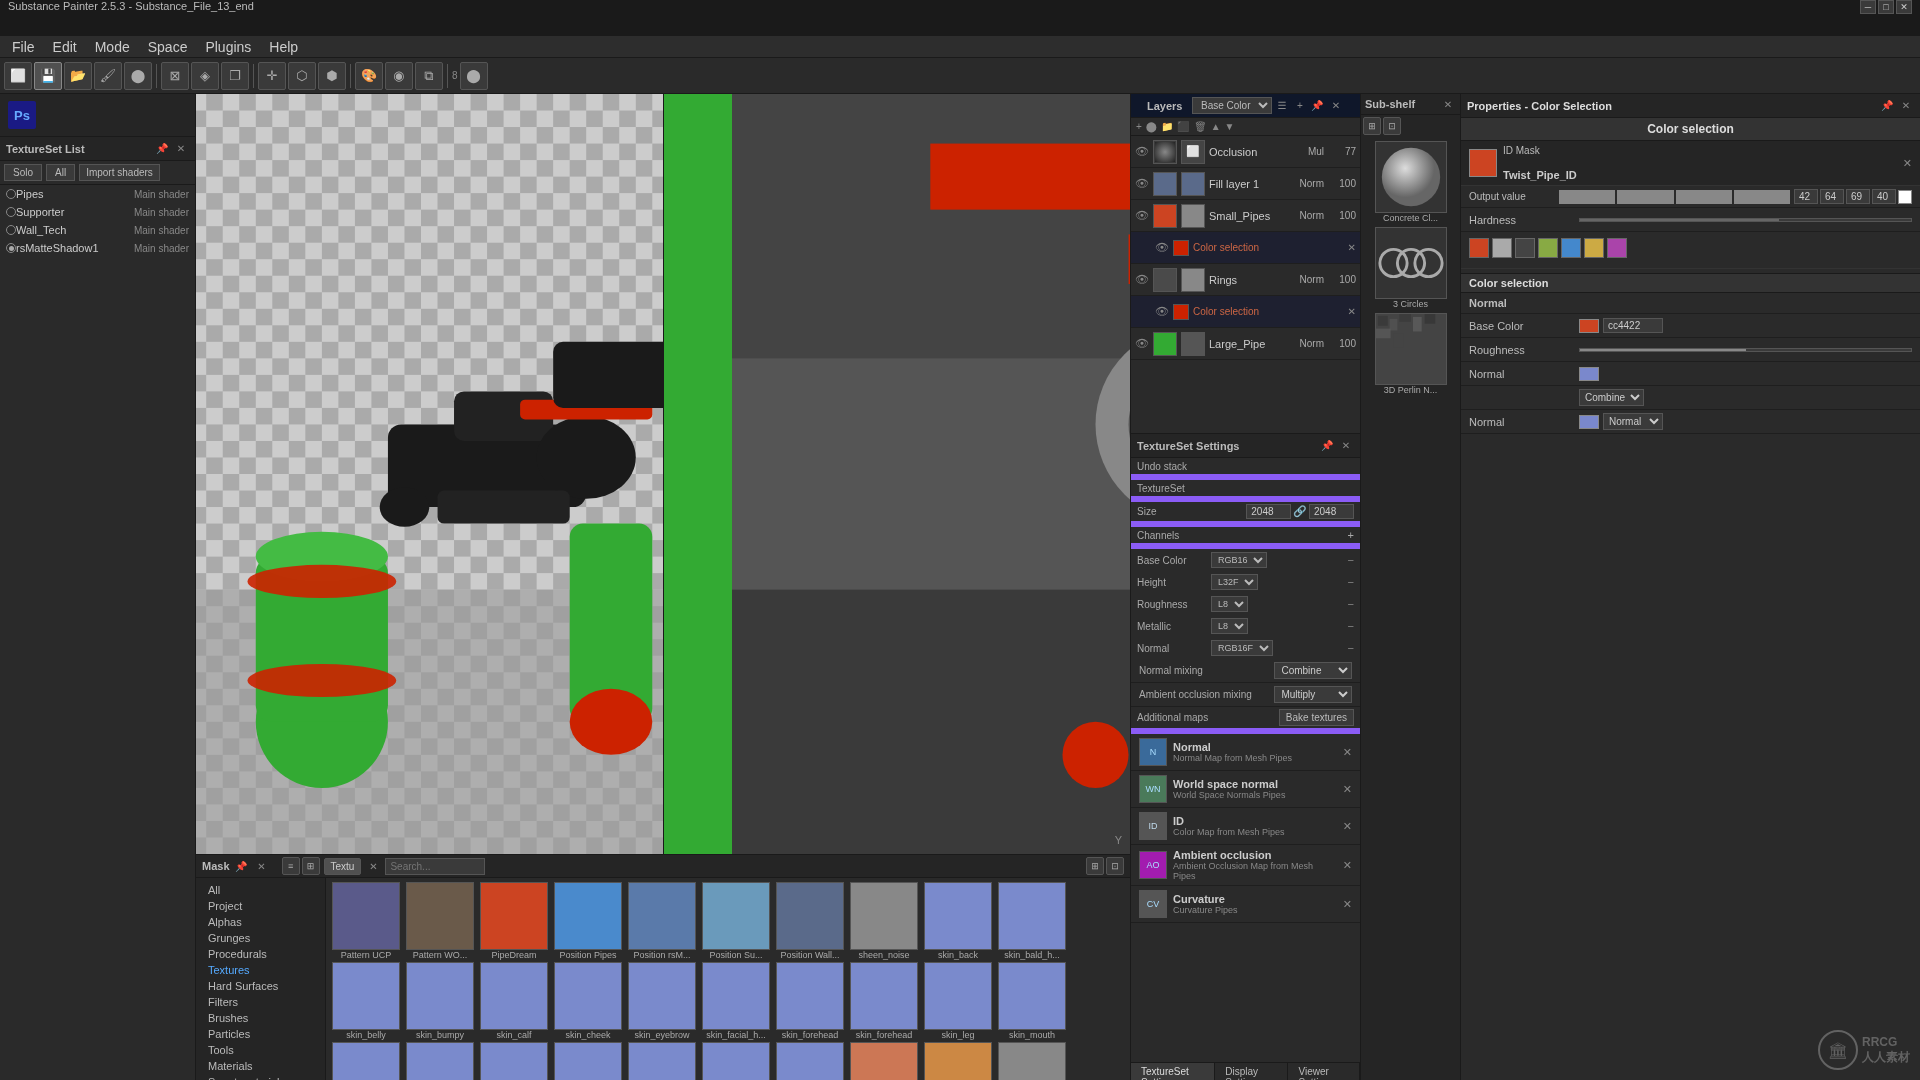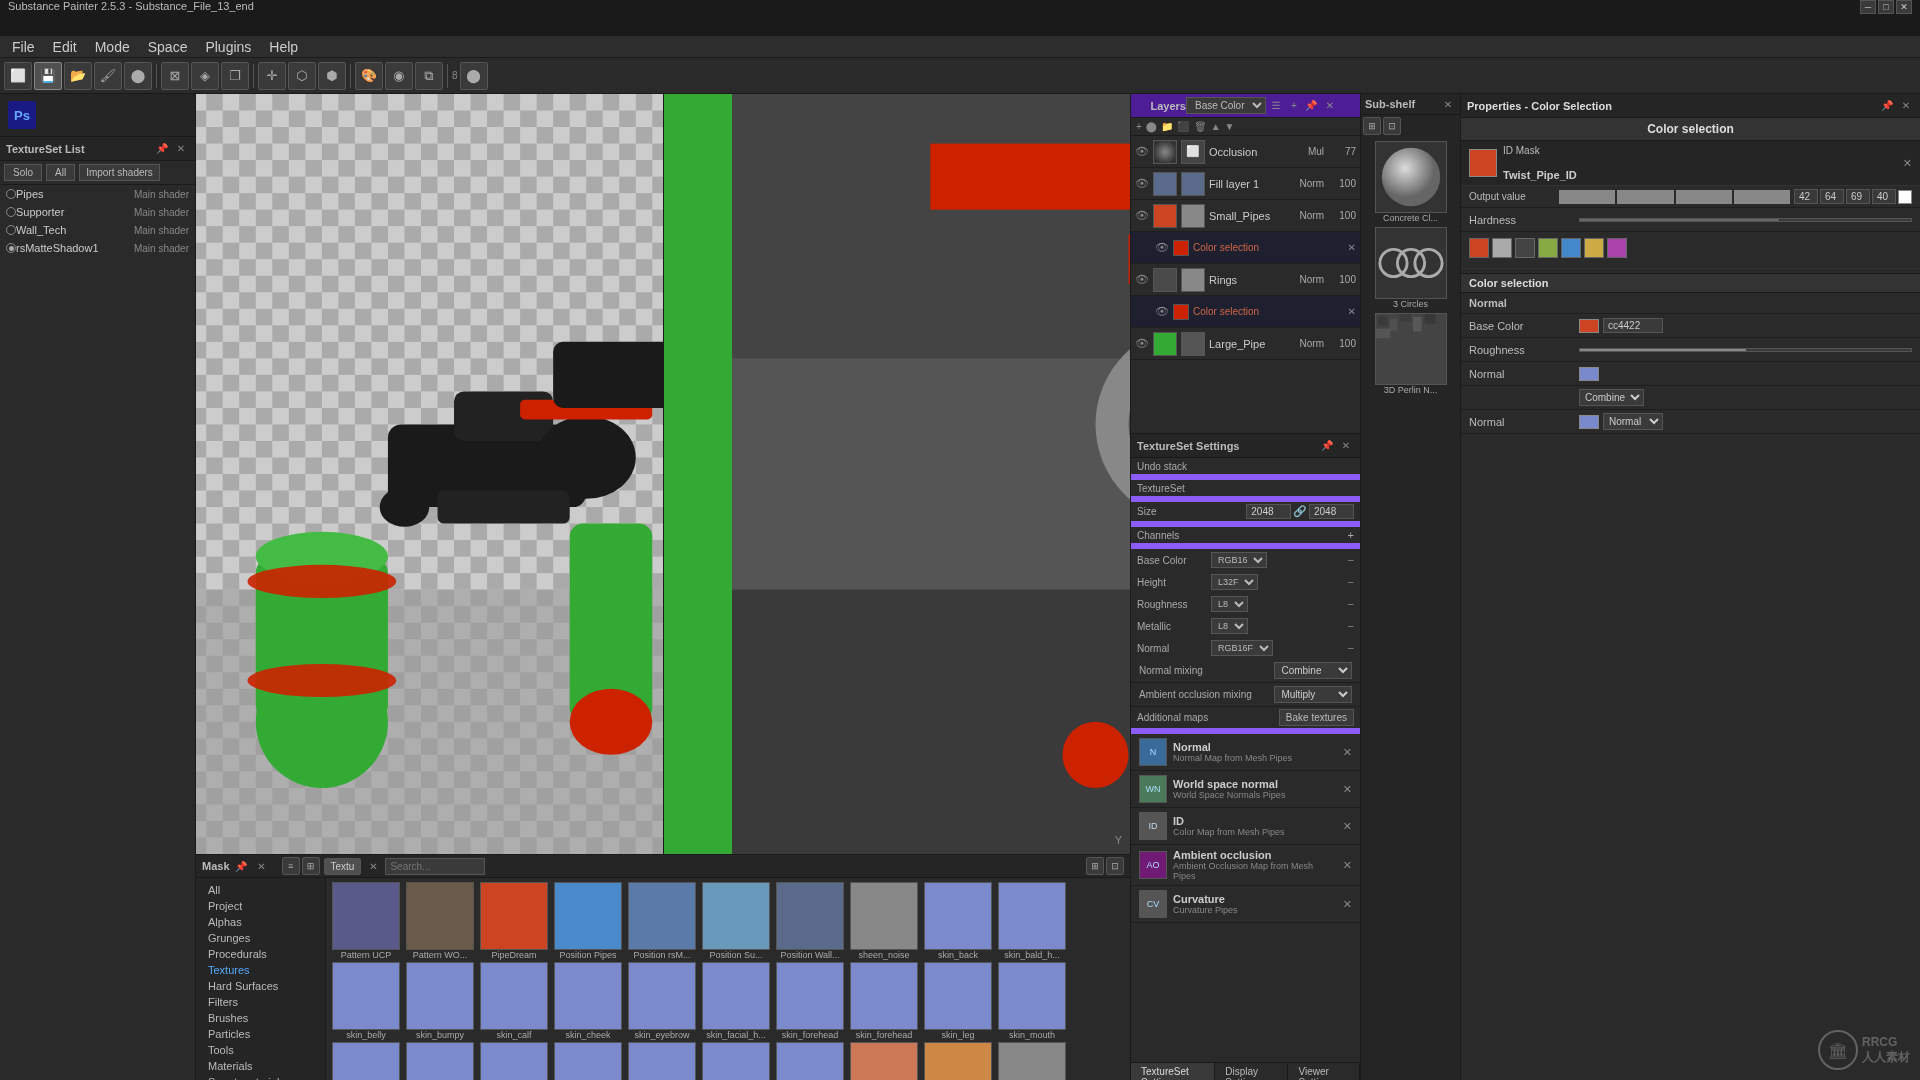--- a/index.html
+++ b/index.html
@@ -57,21 +57,21 @@
     #shelf-nav { width: 130px; background: #252525; border-right: 1px solid #1a1a1a; padding: 4px; }
     .shelf-nav-item { padding: 2px 8px; color: #bbb; cursor: pointer; font-size: 11px; }
     .shelf-nav-item.active { color: #5af; }
     #shelf-items { flex: 1; overflow-x: auto; overflow-y: hidden; display: flex; flex-wrap: wrap; align-content: flex-start; padding: 4px; gap: 2px; }
     .shelf-item { width: 72px; display: flex; flex-direction: column; align-items: center; cursor: pointer; }
     .shelf-thumb { width: 68px; height: 68px; background: #4a4a9a; border: 1px solid #555; }
     .shelf-label { color: #aaa; font-size: 9px; text-align: center; max-width: 70px; overflow: hidden; text-overflow: ellipsis; white-space: nowrap; }
 
     
     #layers-panel { background: #2a2a2a; border-bottom: 1px solid #1a1a1a; display: flex; flex-direction: column; flex: 0 0 340px; }
-    .layers-header { background: #4c1d95; height: 24px; display: flex; align-items: center; justify-content: flex-end; padding: 0 22px; border-bottom: 1px solid #1a1a1a; }
+    .layers-header { background: #0f172a; height: 24px; display: flex; align-items: center; justify-content: space-between; padding: 0 16px; border-bottom: 1px solid #1a1a1a; }
     .channel-select { background: #3a3a3a; border: 1px solid #555; color: #bbb; font-size: 10px; padding: 1px 4px; cursor: pointer; }
     .layers-toolbar { display: flex; align-items: center; padding: 2px 4px; border-bottom: 1px solid #1a1a1a; gap: 2px; }
     .layer-item { display: flex; align-items: center; padding: 2px 4px; border-bottom: 1px solid #1e1e1e; gap: 4px; min-height: 32px; }
     .layer-vis { width: 14px; height: 14px; display: flex; align-items: center; justify-content: center; color: #888; cursor: pointer; }
     .layer-icon { width: 24px; height: 24px; border: 1px solid #555; display: flex; align-items: center; justify-content: center; overflow: hidden; }
     .layer-name { flex: 1; color: #ccc; font-size: 11px; }
     .layer-blend { color: #aaa; font-size: 10px; }
     .layer-opacity { color: #aaa; font-size: 10px; width: 28px; text-align: right; }
     .layer-close { color: #888; cursor: pointer; font-size: 10px; }
     .sub-layer { padding-left: 24px; background: #262636; }
@@ -646,21 +646,21 @@
       </div>
       <div class="add-map-item">
         <div class="add-map-icon" style="background:#555;filter:grayscale(0.5);">ID</div>
         <div class="add-map-info">
           <div class="add-map-name">ID</div>
           <div class="add-map-sub">Color Map from Mesh Pipes</div>
         </div>
         <span class="add-map-remove">✕</span>
       </div>
       <div class="add-map-item">
-        <div class="add-map-icon" style="background:#701a75;">AO</div>
+        <div class="add-map-icon" style="background:#a21caf;">AO</div>
         <div class="add-map-info">
           <div class="add-map-name">Ambient occlusion</div>
           <div class="add-map-sub">Ambient Occlusion Map from Mesh Pipes</div>
         </div>
         <span class="add-map-remove">✕</span>
       </div>
       <div class="add-map-item">
         <div class="add-map-icon" style="background:#555;">CV</div>
         <div class="add-map-info">
           <div class="add-map-name">Curvature</div>

